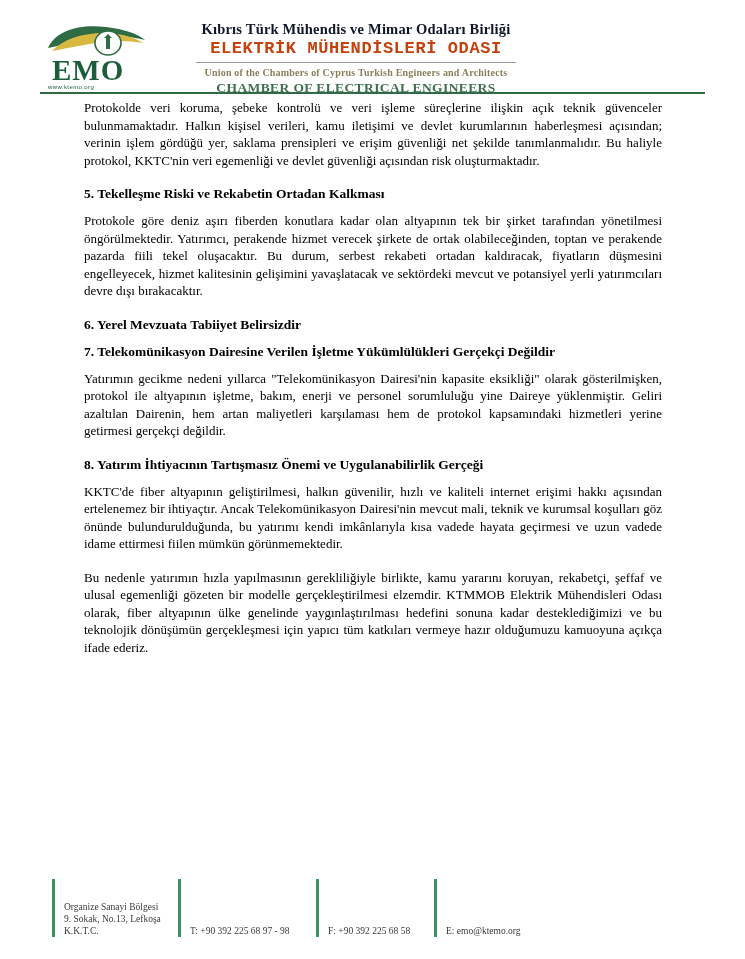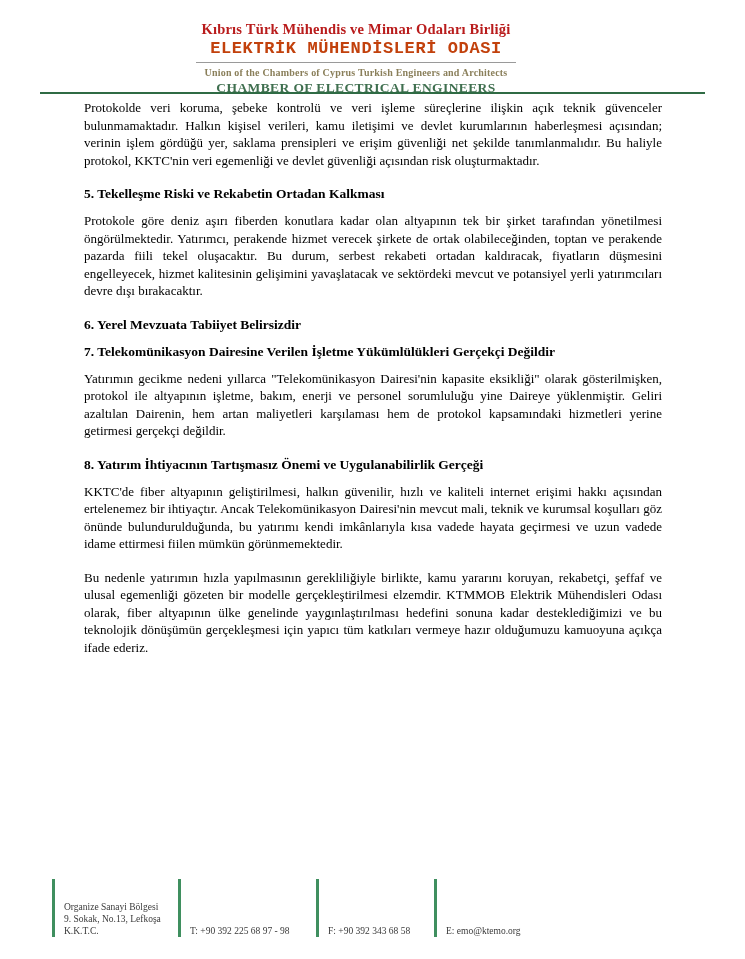--- a/index.html
+++ b/index.html
@@ -67,21 +67,21 @@
     position: absolute;
     left: 146px;
     top: 20px;
     width: 420px;
     text-align: center;
   }
   .hdr-line1 {
     font-family: "Liberation Serif", serif;
     font-size: 14.5px;
     font-weight: bold;
-    color: #b91c1c;
+    color: #0f172a;
     letter-spacing: 0.2px;
     line-height: 18px;
   }
   .hdr-line2 {
     font-family: Liberation Mono, monospace;
     font-size: 17px;
     font-weight: bold;
     color: #c2410c;
     letter-spacing: 0.6px;
     line-height: 21px;
@@ -189,20 +189,30 @@
   .fcol.fax  { left: 276px; top: 46px; }
   .fcol.mail { left: 394px; top: 46px; }
 </style>
 </head>
 <body>
 
 <div class="page">
 
   <div class="header">
 
+    <div class="logo-block">
+      <svg class="logo-swoosh" viewBox="0 0 100 34">
+        <path d="M2,24 C10,6 34,0 60,3 C78,5 92,10 99,16 C88,13 72,11 56,13 C34,16 14,22 2,24 Z" fill="#2f6b44"></path>
+        <path d="M6,27 C18,14 40,8 62,9 C78,10 90,14 97,19 C86,17 70,16 55,18 C35,21 18,25 6,27 Z" fill="#d8b840"></path>
+        <ellipse cx="62" cy="19" rx="13" ry="12" fill="#ffffff" stroke="#2f6b44" stroke-width="1.6"></ellipse>
+        <path d="M58,14 L62,10 L66,14 L64,14 L64,25 L60,25 L60,14 Z" fill="#2f6b44"></path>
+      </svg>
+      <div class="emo-text">EMO</div>
+      <div class="emo-url">www.ktemo.org</div>
+    </div>
 
     <div class="header-text">
       <div class="hdr-line1">Kıbrıs Türk Mühendis ve Mimar Odaları Birliği</div>
       <div class="hdr-line2">ELEKTRİK MÜHENDİSLERİ ODASI</div>
       <div class="hdr-rule"></div>
       <div class="hdr-line3">Union of the Chambers of Cyprus Turkish Engineers and Architects</div>
       <div class="hdr-line4">CHAMBER OF ELECTRICAL ENGINEERS</div>
     </div>
 
     <div class="header-rule"></div>
@@ -243,18 +253,18 @@
       <div class="fbar b3"></div>
       <div class="fbar b4"></div>
 
       <div class="fcol addr">
         <div>Organize Sanayi Bölgesi</div>
         <div>9. Sokak, No.13, Lefkoşa</div>
         <div>K.K.T.C.</div>
       </div>
 
       <div class="fcol tel">T: +90 392 225 68 97 - 98</div>
-      <div class="fcol fax">F: +90 392 343 68 58</div>
+      <div class="fcol fax">F: +90 392 225 68 58</div>
       <div class="fcol mail">E: emo@ktemo.org</div>
     </div>
   </div>
 
 </div>
 
 </body></html>

